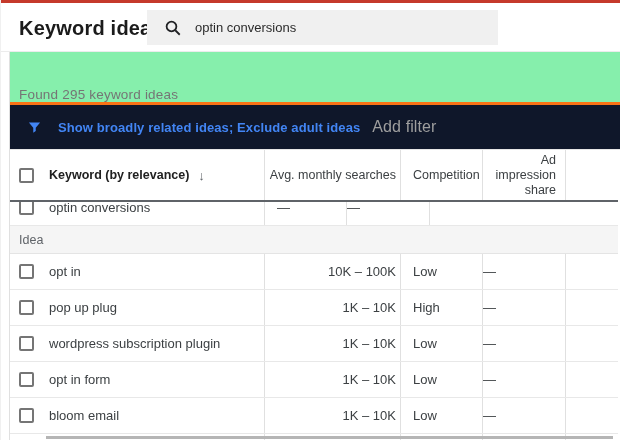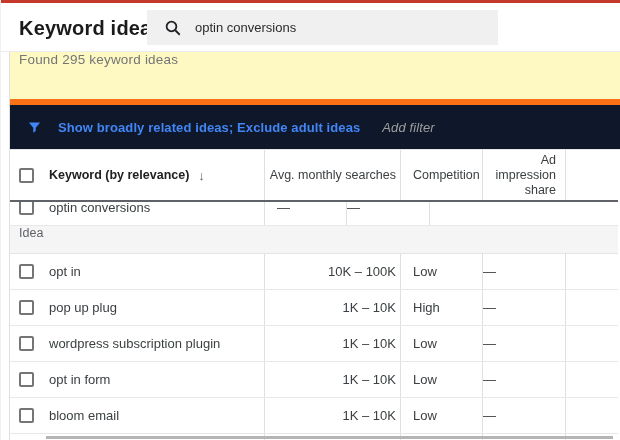--- a/index.html
+++ b/index.html
@@ -16,27 +16,27 @@
   .page-title { position:absolute; left:18px; top:14px; font-size:20px; font-weight:bold; color:#1b1b1b; letter-spacing:.2px; }
   .searchbox {
     position:absolute; left:146px; top:7px; width:351px; height:35px;
     background:#f0f0f0; display:flex; align-items:center; padding-left:17px; cursor:text;
   }
   .searchbox svg { flex:0 0 auto; }
   .search-text { margin-left:13px; font-size:13px; color:#2b2b2b; }
   
   .pane-edge { position:absolute; left:8px; top:52px; width:1px; height:388px; background:#e0e0e0; z-index:5; }
   
-  .found-bar { position:absolute; left:8px; top:52px; width:612px; height:53px; background:#fef9c3; border-bottom:6px solid #f97316; display:flex; align-items:flex-start; }
+  .found-bar { position:absolute; left:8px; top:52px; width:612px; height:53px; background:#86efac; border-bottom:3px solid #f97316; display:flex; align-items:flex-end; }
   .found-text { margin-left:10px; font-size:13.5px; color:#757575; letter-spacing:.2px; }
   
   .filter-bar { position:absolute; left:8px; top:105px; width:612px; height:45px; background:#0f172a; border-bottom:1px solid #e6e6e6; display:flex; align-items:center; }
   .filter-icon-wrap { margin-left:17px; width:16px; height:16px; display:flex; align-items:center; justify-content:center; }
   .filter-link { margin-left:16px; font-size:13px; color:#4285f4; font-weight:bold; letter-spacing:.1px; cursor:pointer; }
-  .add-filter { margin-left:22px; font-size:13px; color:#9e9e9e; letter-spacing:.1px; cursor:pointer;font-style:italic; }
+  .add-filter { margin-left:12px; font-size:16px; color:#9e9e9e; letter-spacing:.1px; cursor:pointer; }
   
   .table { position:absolute; left:8px; top:150px; width:609px; height:290px; background:#fff; }
   .hrow { display:flex; height:52px; border-bottom:2px solid #5f6368; background:#fff; }
   .cell { border-right:1px solid #e0e0e0; display:flex; align-items:center; overflow:hidden; }
   .c-kw  { width:256px; padding-left:10px; }
   .c-avg { width:136px; justify-content:flex-end; padding-right:4px; }
   .c-cmp { width:82px;  padding-left:12px; }
   .c-ads { width:83px;  justify-content:flex-start; padding-right:9px; }
   .hrow .cell { font-size:12.5px; color:#3c4043; }
   .kw-head-label { font-weight:bold; color:#212121; margin-left:15px; cursor:pointer; }
@@ -46,21 +46,21 @@
     width:15px; height:15px; border:2px solid #757575; border-radius:2px;
     background:#fff; flex:0 0 auto; cursor:pointer;
   }
   .row { display:flex; height:36px; border-bottom:1px solid #e8e8e8; background:#fff; }
   .row .cell { font-size:13px; color:#3c4043; }
   .kw-label { margin-left:15px; }
   
   .partial-row { height:24px; border-bottom:1px solid #e8e8e8; overflow:hidden; position:relative; }
   .partial-row .row { position:absolute; left:0; top:-13px; width:609px; border-bottom:none; }
   
-  .section-band { height:28px; background:#f5f5f5; border-bottom:1px solid #e4e4e4; display:flex; }
+  .section-band { height:28px; background:#f5f5f5; border-bottom:1px solid #e4e4e4; display:flex; align-items:center; }
   .section-label { margin-left:10px; font-size:12.5px; color:#5f6368; }
   .stub-row { display:flex; height:6px; }
   .stub-row .cell { border-bottom:none; }
   
   .hscrollbar { position:absolute; left:45px; top:436px; width:567px; height:3px; background:#b5b5b5; cursor:pointer; z-index:6; }
 </style>
 </head>
 <body>
 
 <div id="app">

